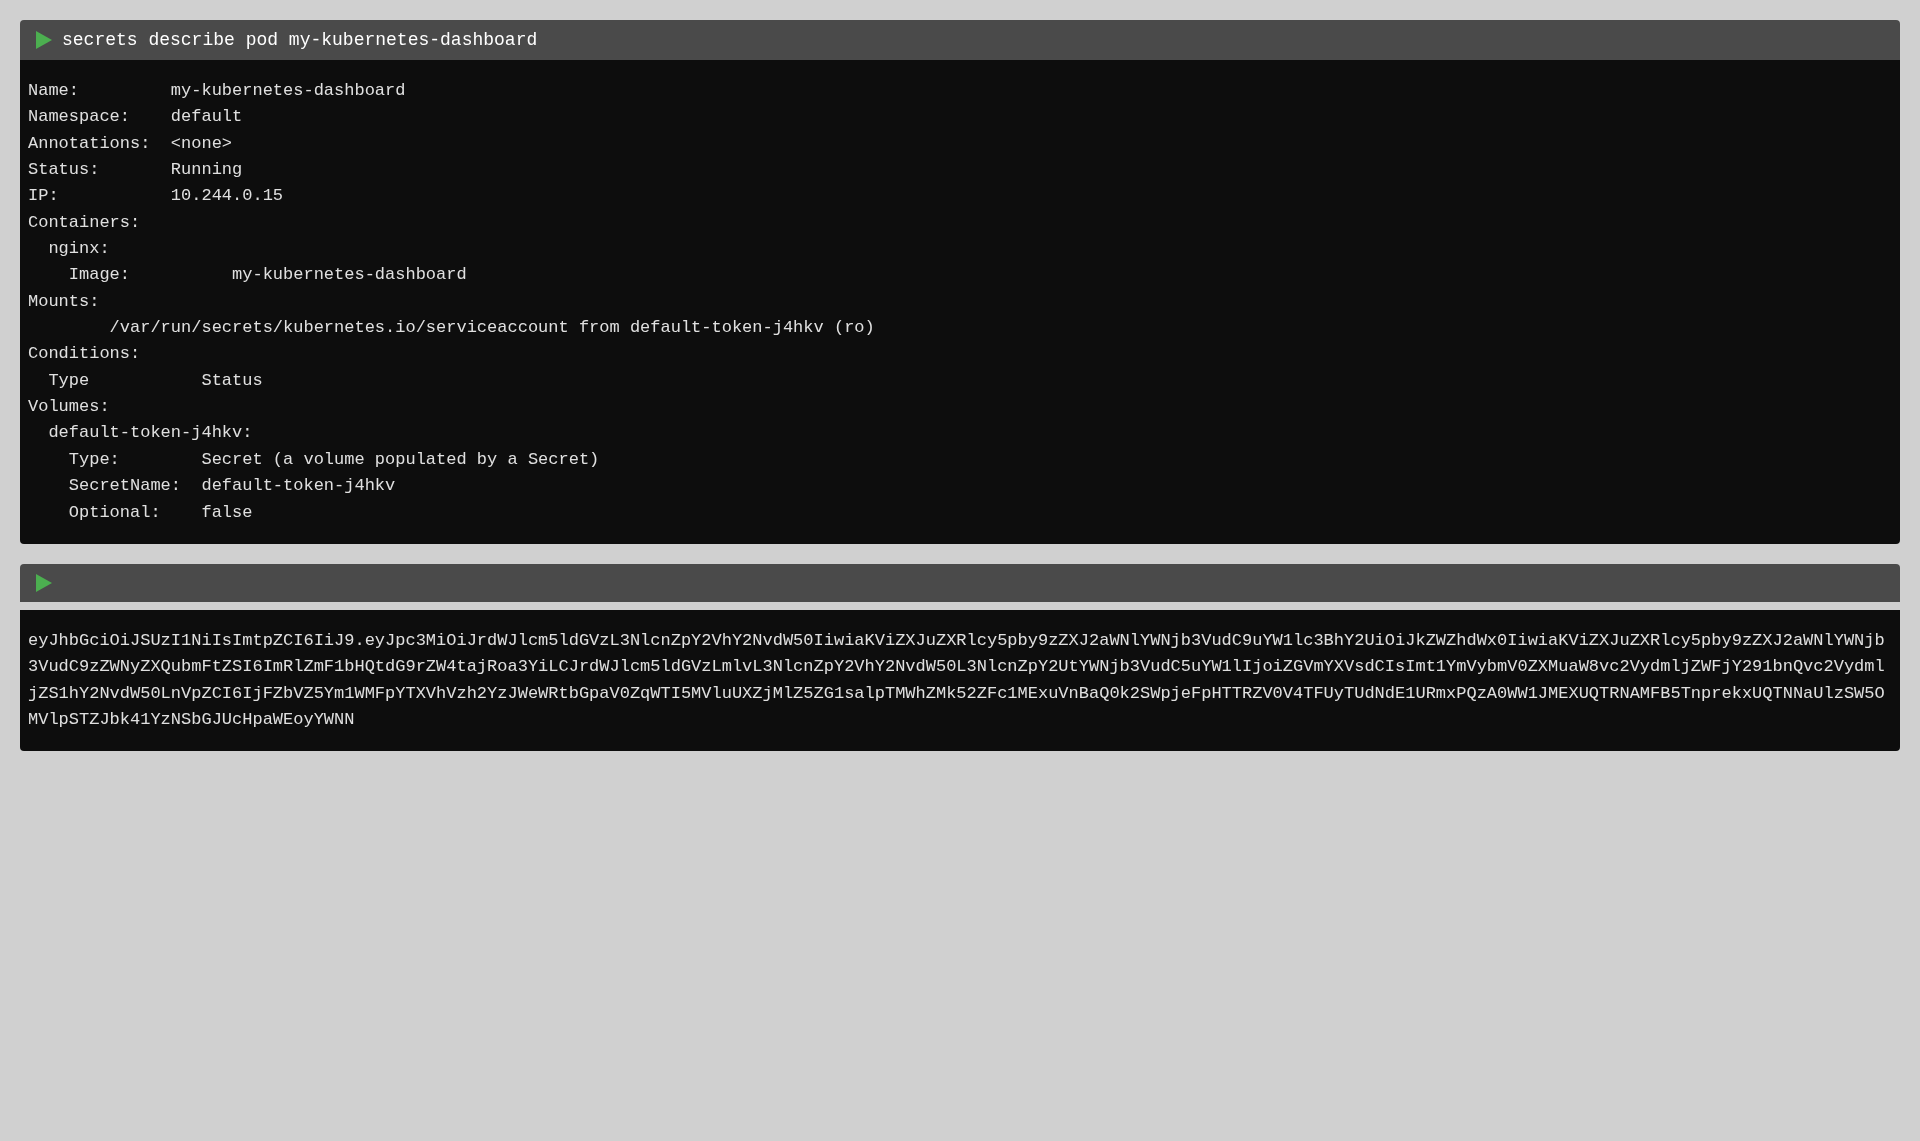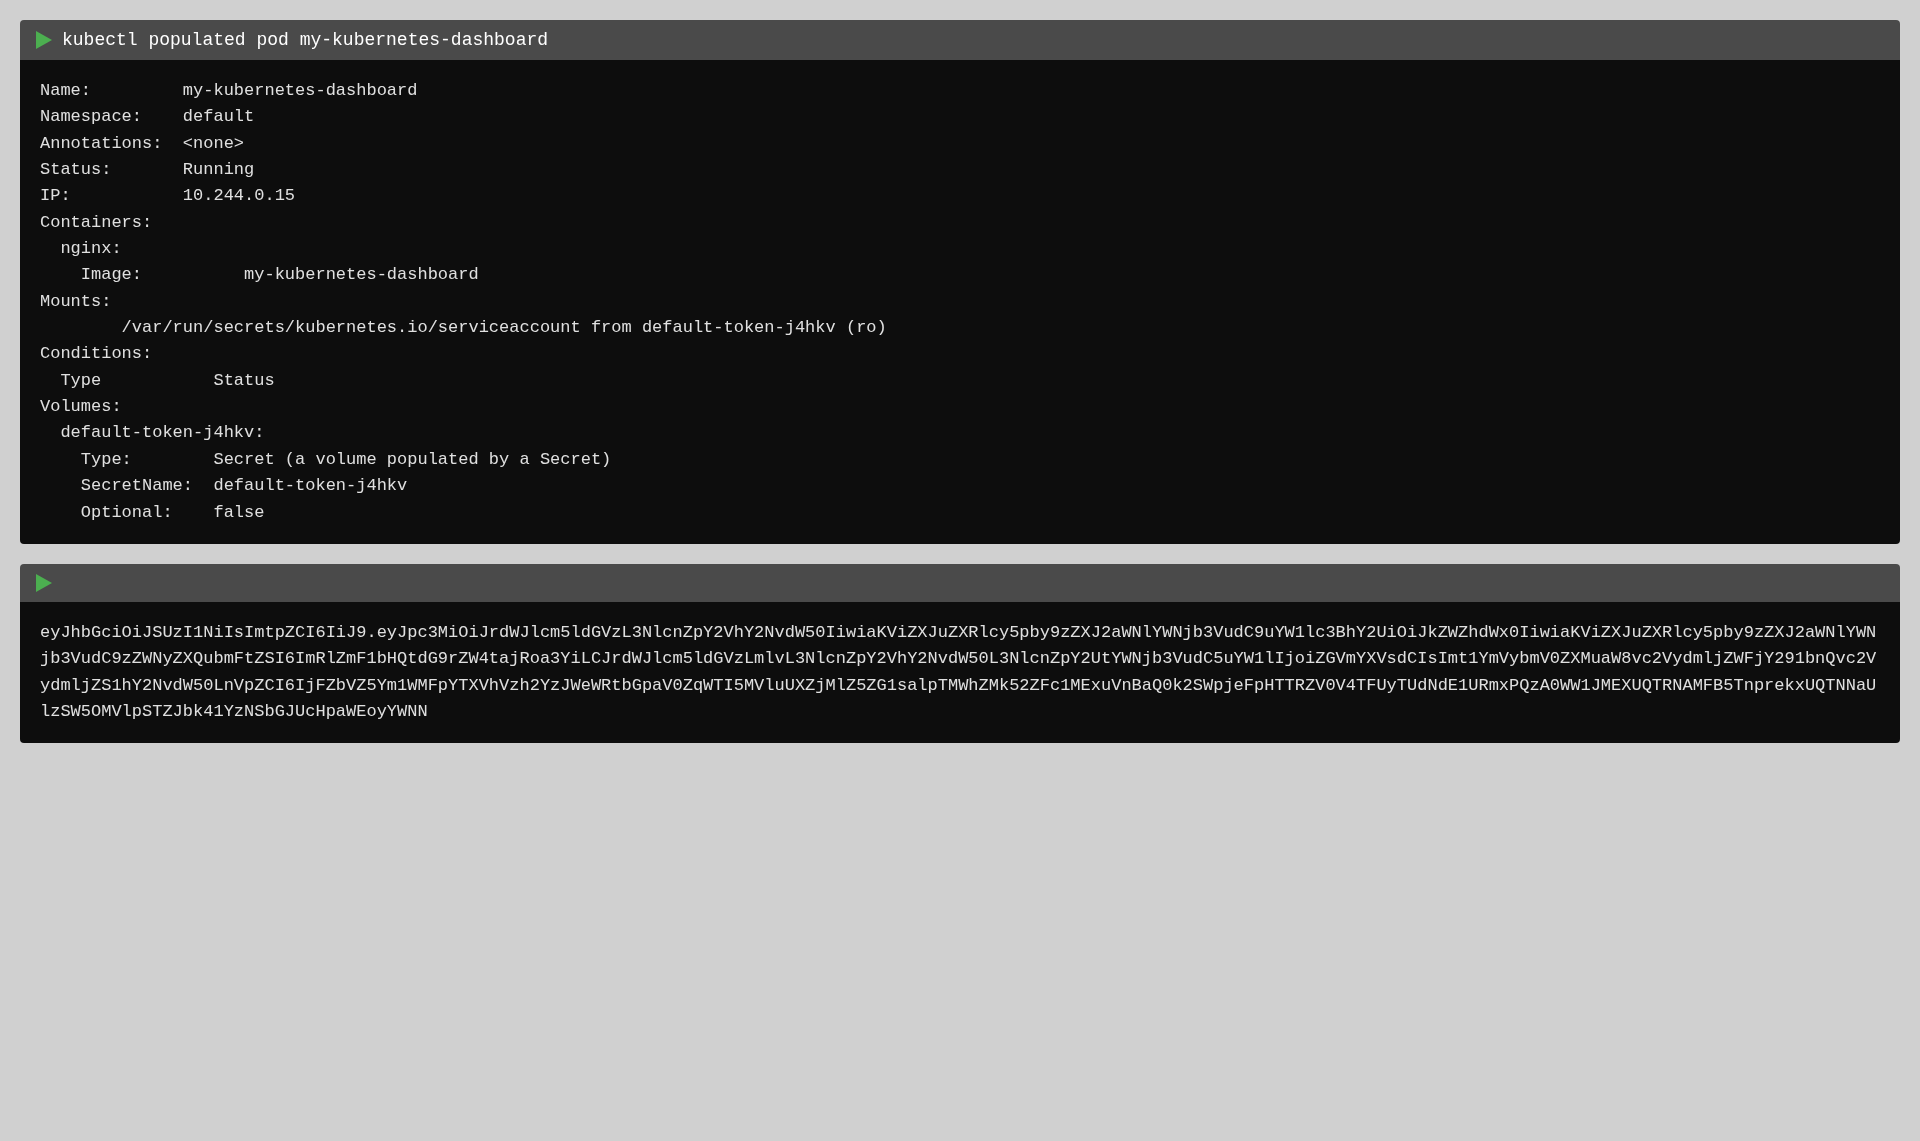--- a/index.html
+++ b/index.html
@@ -43,40 +43,41 @@
     .command-text {
       color: #ffffff;
       font-family: 'Courier New', Courier, monospace;
       font-size: 18px;
       font-weight: normal;
     }
 
     .output-area {
       background-color: #0d0d0d;
       color: #e0e0e0;
-      padding: 18px 20px;
+      padding: 18px 8px;
       font-family: 'Courier New', Courier, monospace;
       font-size: 17px;
       line-height: 1.55;
       white-space: pre;
     }
 
     .output-area.token-output {
       word-break: break-all;
       white-space: pre-wrap;
+      margin-top: 8px;
     }
   </style>
 </head>
 <body>
 
 <div id="app">
     <div class="terminal-block">
       <div class="command-bar">
         <span class="play-icon"></span>
-        <span class="command-text">kubectl populated pod my-kubernetes-dashboard</span>
+        <span class="command-text">secrets describe pod my-kubernetes-dashboard</span>
       </div>
       <div class="output-area">Name:         my-kubernetes-dashboard
 Namespace:    default
 Annotations:  &lt;none&gt;
 Status:       Running
 IP:           10.244.0.15
 Containers:
   nginx:
     Image:          my-kubernetes-dashboard
 Mounts:

